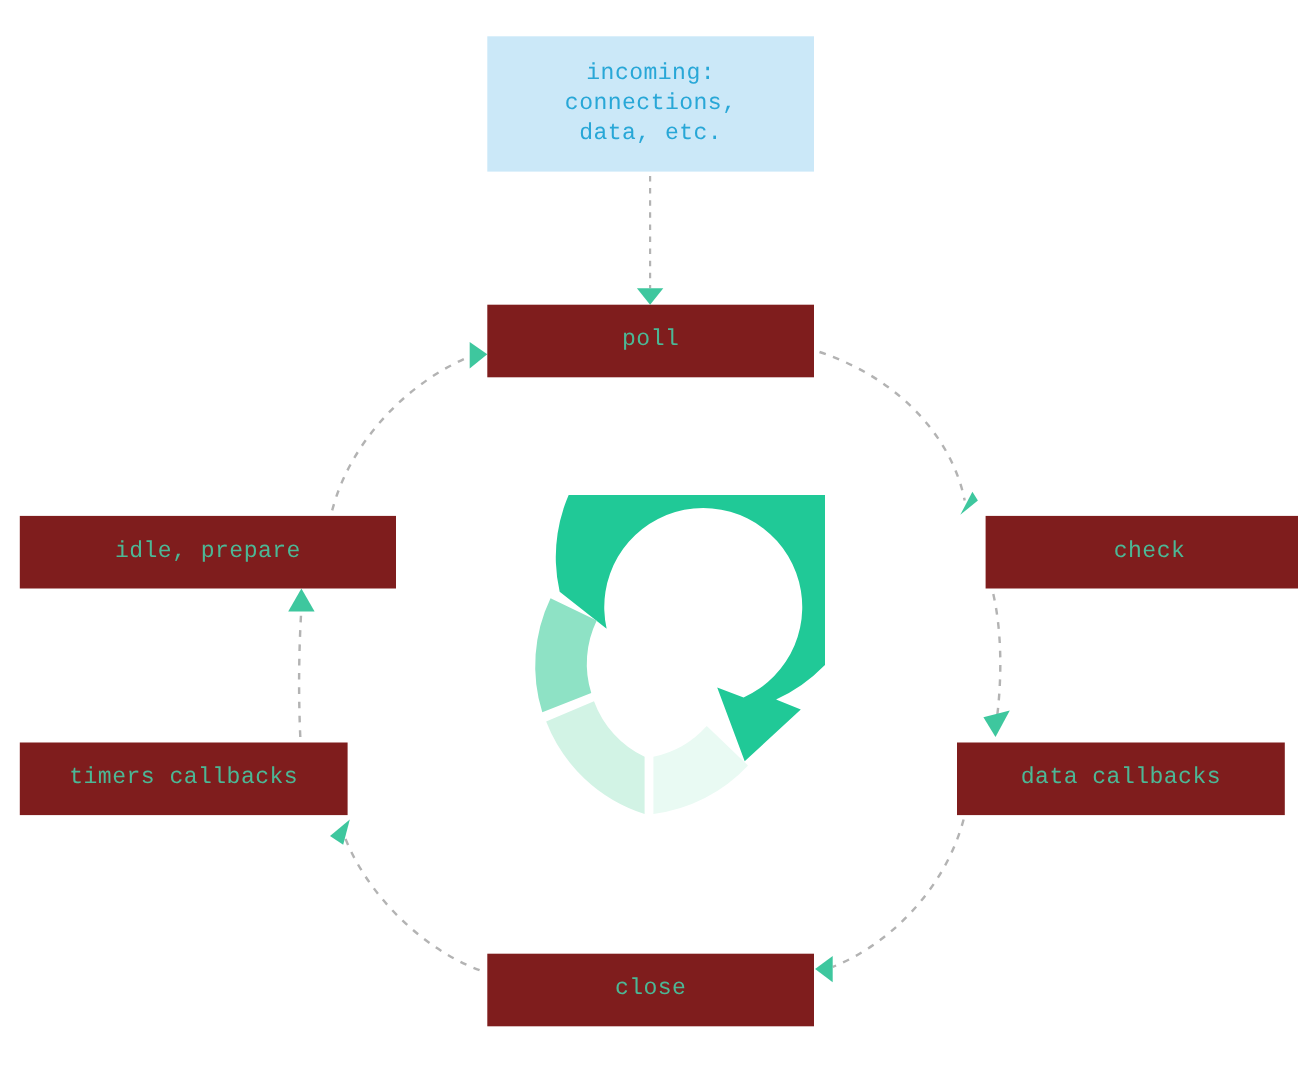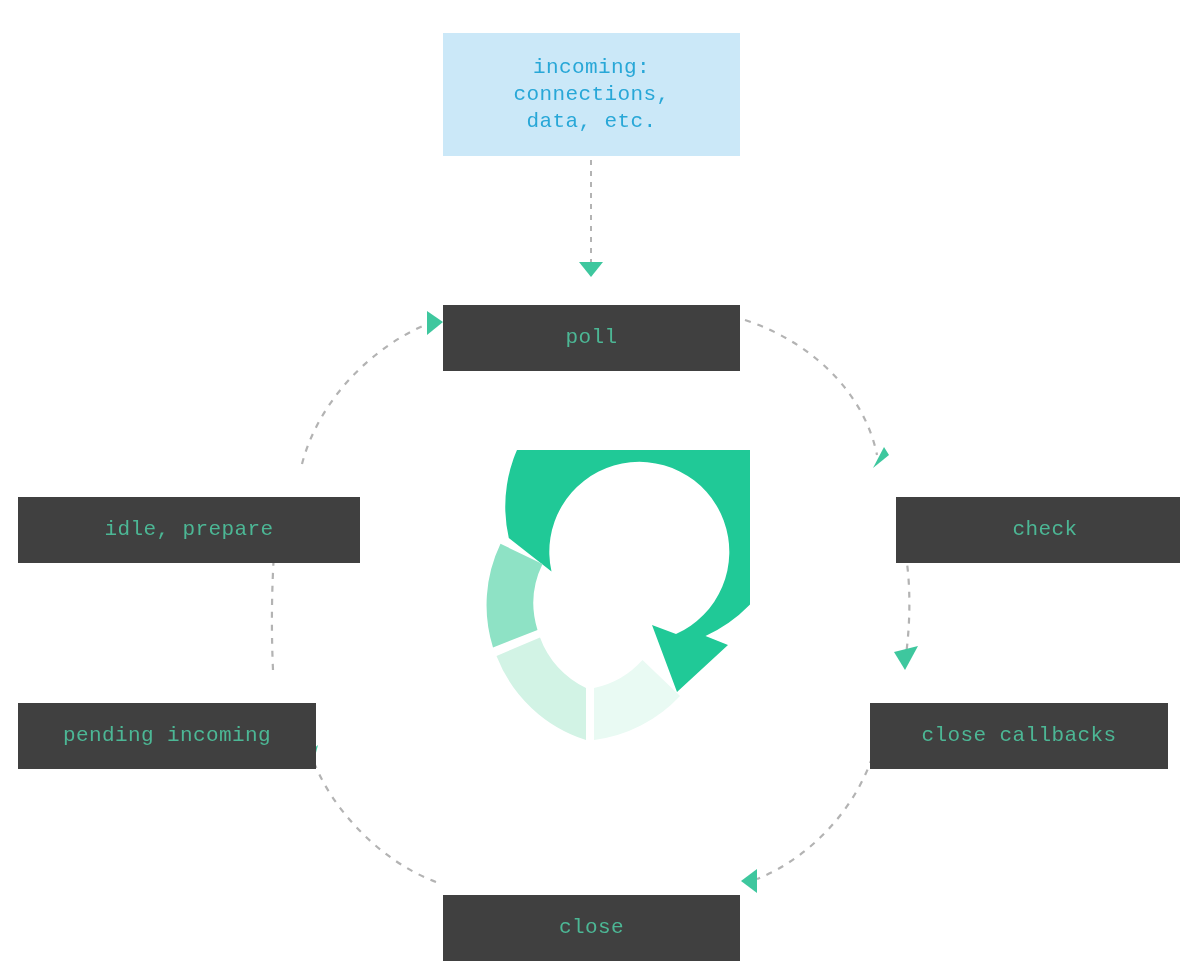--- a/index.html
+++ b/index.html
@@ -26,23 +26,22 @@
     box-sizing: border-box;
     font-family: Liberation Mono, monospace;
     font-size: 21px;
     letter-spacing: 0.4px;
     line-height: 1.30;
     text-align: center;
     white-space: pre-line;
     user-select: none;
   }
   .node.phase {
-    background: #404040;
+    background: #7f1d1d;
     color: #4cb795;
-    margin-top: 28px;
   }
   .node.source {
     background: #cbe8f8;
     color: #28a7d7;
   }
   #svg-layer {
     position: absolute;
     left: 0;
     top: 0;
     width: 1180px;
@@ -136,19 +135,19 @@
       </g>
     </svg>
   </div>
 
   <div id="nodes">
       <div class="node source" style="left: 443px; top: 33px; width: 297px; height: 123px;">incoming:
 connections,
 data, etc.</div>
       <div class="node phase" style="left: 443px; top: 277px; width: 297px; height: 66px;">poll</div>
       <div class="node phase" style="left: 896px; top: 469px; width: 298px; height: 66px;">check</div>
-      <div class="node phase" style="left: 870px; top: 675px; width: 298px; height: 66px;">close callbacks</div>
+      <div class="node phase" style="left: 870px; top: 675px; width: 298px; height: 66px;">data callbacks</div>
       <div class="node phase" style="left: 443px; top: 867px; width: 297px; height: 66px;">close</div>
-      <div class="node phase" style="left: 18px; top: 675px; width: 298px; height: 66px;">pending incoming</div>
+      <div class="node phase" style="left: 18px; top: 675px; width: 298px; height: 66px;">timers callbacks</div>
       <div class="node phase" style="left: 18px; top: 469px; width: 342px; height: 66px;">idle, prepare</div>
     </div>
 
 </div>
 
 </body></html>

